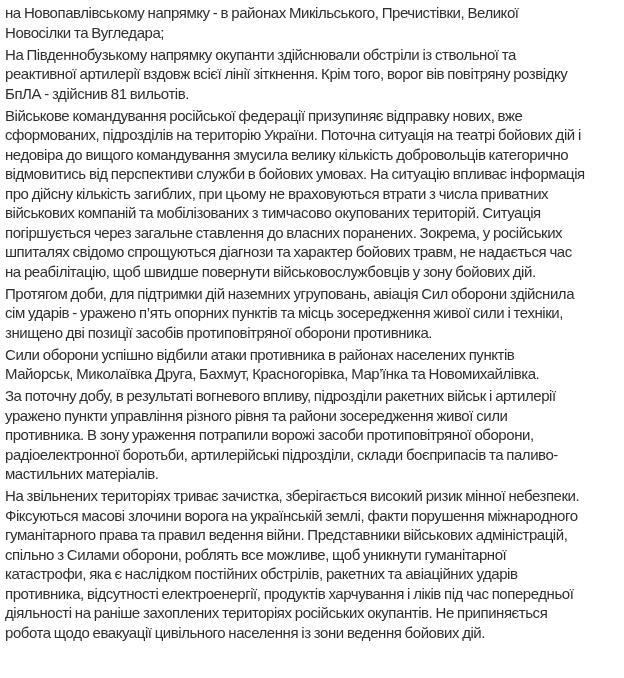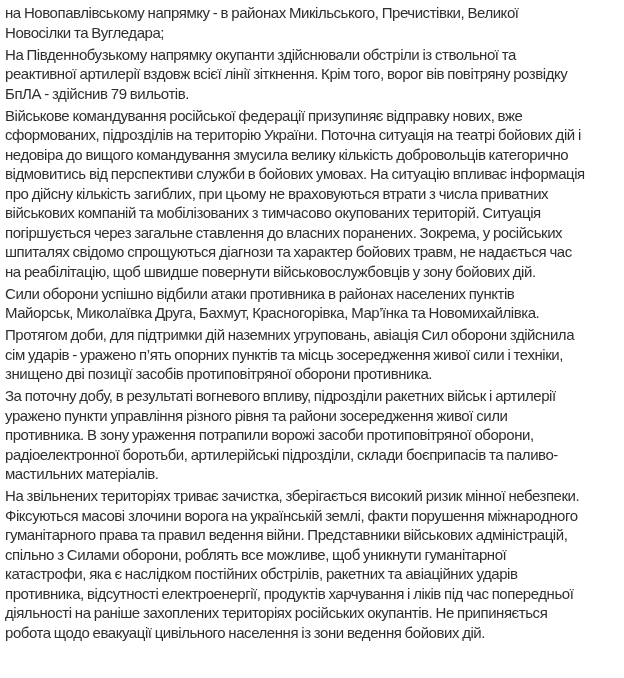--- a/index.html
+++ b/index.html
@@ -28,20 +28,20 @@
     margin: 0 0 2.5px 0;
     padding: 0;
   }
 </style>
 </head>
 <body style="background: rgb(255, 255, 255);">
 
 <main class="report" style="color: rgb(47, 47, 47);">
   <div>
       <p class="para">на Новопавлівському напрямку - в районах Микільського, Пречистівки, Великої Новосілки та Вугледара;</p>
-      <p class="para">На Південнобузькому напрямку окупанти здійснювали обстріли із ствольної та реактивної артилерії вздовж всієї лінії зіткнення. Крім того, ворог вів повітряну розвідку БпЛА - здійснив 79 вильотів.</p>
+      <p class="para">На Південнобузькому напрямку окупанти здійснювали обстріли із ствольної та реактивної артилерії вздовж всієї лінії зіткнення. Крім того, ворог вів повітряну розвідку БпЛА - здійснив 81 вильотів.</p>
       <p class="para">Військове командування російської федерації призупиняє відправку нових, вже сформованих, підрозділів на територію України. Поточна ситуація на театрі бойових дій і недовіра до вищого командування змусила велику кількість добровольців категорично відмовитись від перспективи служби в бойових умовах. На ситуацію впливає інформація про дійсну кількість загиблих, при цьому не враховуються втрати з числа приватних військових компаній та мобілізованих з тимчасово окупованих територій. Ситуація погіршується через загальне ставлення до власних поранених. Зокрема, у російських шпиталях свідомо спрощуються діагнози та характер бойових травм, не надається час на реабілітацію, щоб швидше повернути військовослужбовців у зону бойових дій.</p>
+      <p class="para">Протягом доби, для підтримки дій наземних угруповань, авіація Сил оборони здійснила сім ударів - уражено п’ять опорних пунктів та місць зосередження живої сили і техніки, знищено дві позиції засобів протиповітряної оборони противника.</p>
       <p class="para">Сили оборони успішно відбили атаки противника в районах населених пунктів Майорськ, Миколаївка Друга, Бахмут, Красногорівка, Мар’їнка та Новомихайлівка.</p>
-      <p class="para">Протягом доби, для підтримки дій наземних угруповань, авіація Сил оборони здійснила сім ударів - уражено п’ять опорних пунктів та місць зосередження живої сили і техніки, знищено дві позиції засобів протиповітряної оборони противника.</p>
       <p class="para">За поточну добу, в результаті вогневого впливу, підрозділи ракетних військ і артилерії уражено пункти управління різного рівня та райони зосередження живої сили противника. В зону ураження потрапили ворожі засоби протиповітряної оборони, радіоелектронної боротьби, артилерійські підрозділи, склади боєприпасів та паливо-мастильних матеріалів.</p>
       <p class="para">На звільнених територіях триває зачистка, зберігається високий ризик мінної небезпеки. Фіксуються масові злочини ворога на українській землі, факти порушення міжнародного гуманітарного права та правил ведення війни. Представники військових адміністрацій, спільно з Силами оборони, роблять все можливе, щоб уникнути гуманітарної катастрофи, яка є наслідком постійних обстрілів, ракетних та авіаційних ударів противника, відсутності електроенергії, продуктів харчування і ліків під час попередньої діяльності на раніше захоплених територіях російських окупантів. Не припиняється робота щодо евакуації цивільного населення із зони ведення бойових дій.</p>
     </div>
 </main>
 
 </body></html>

